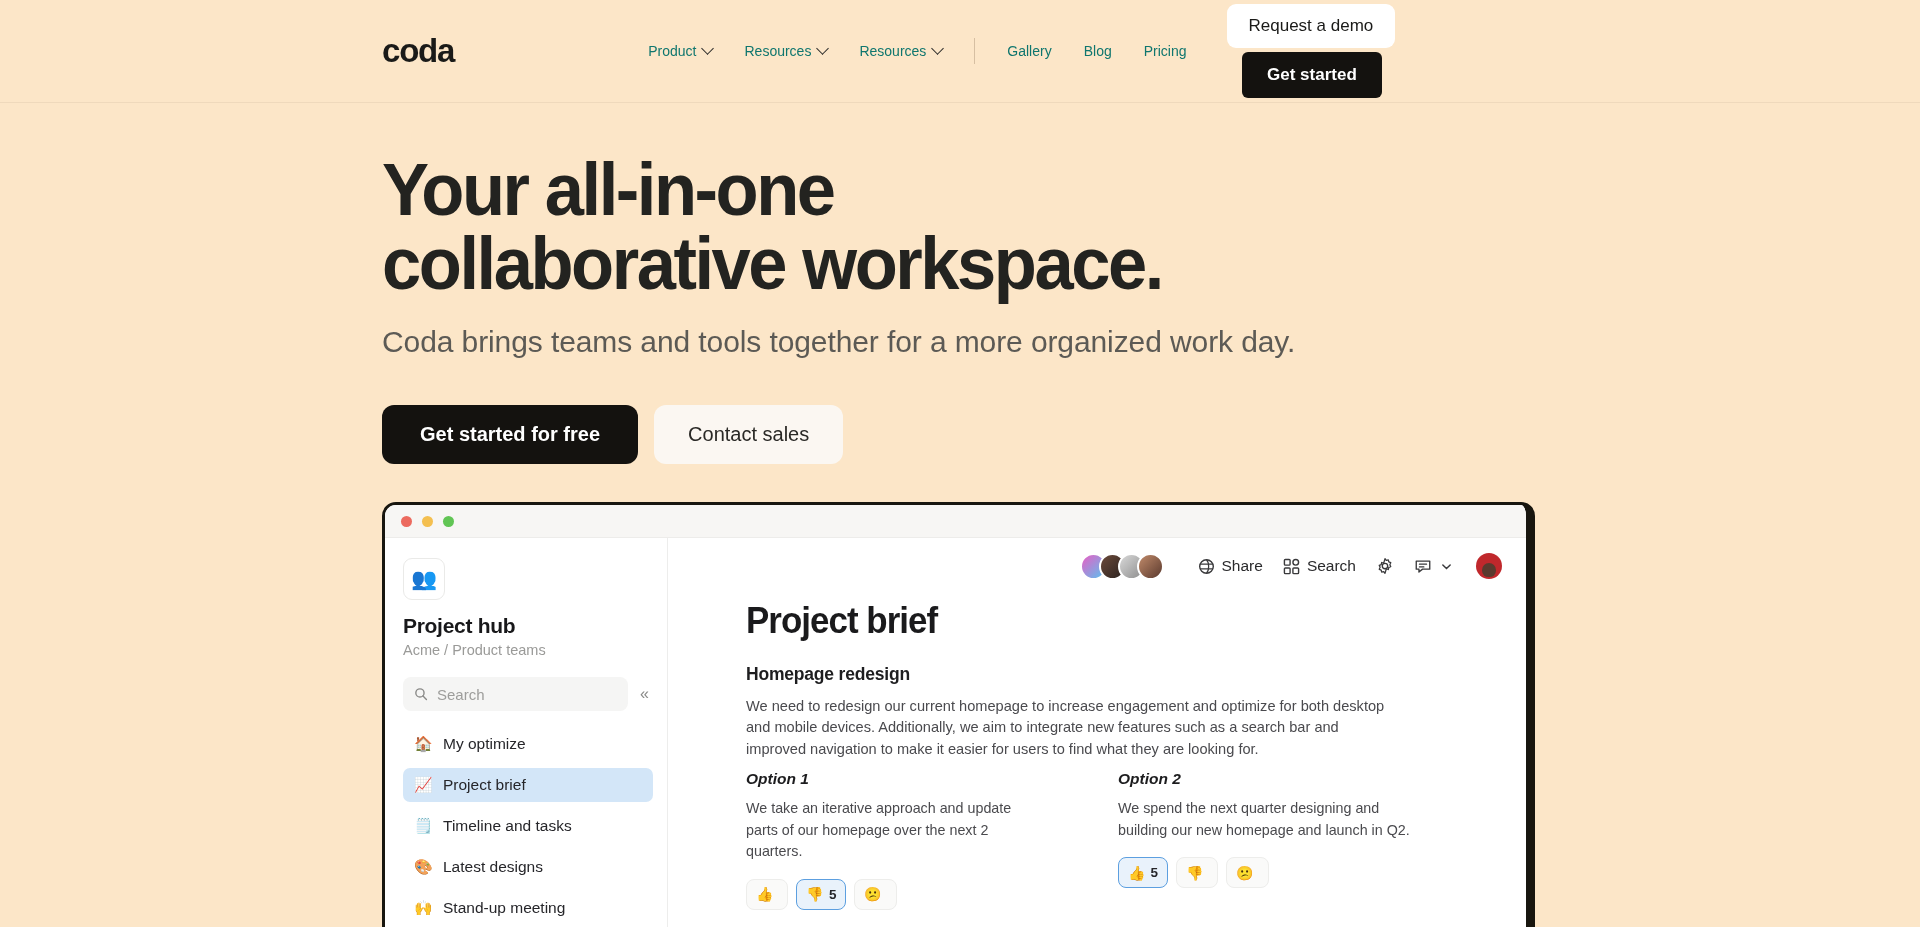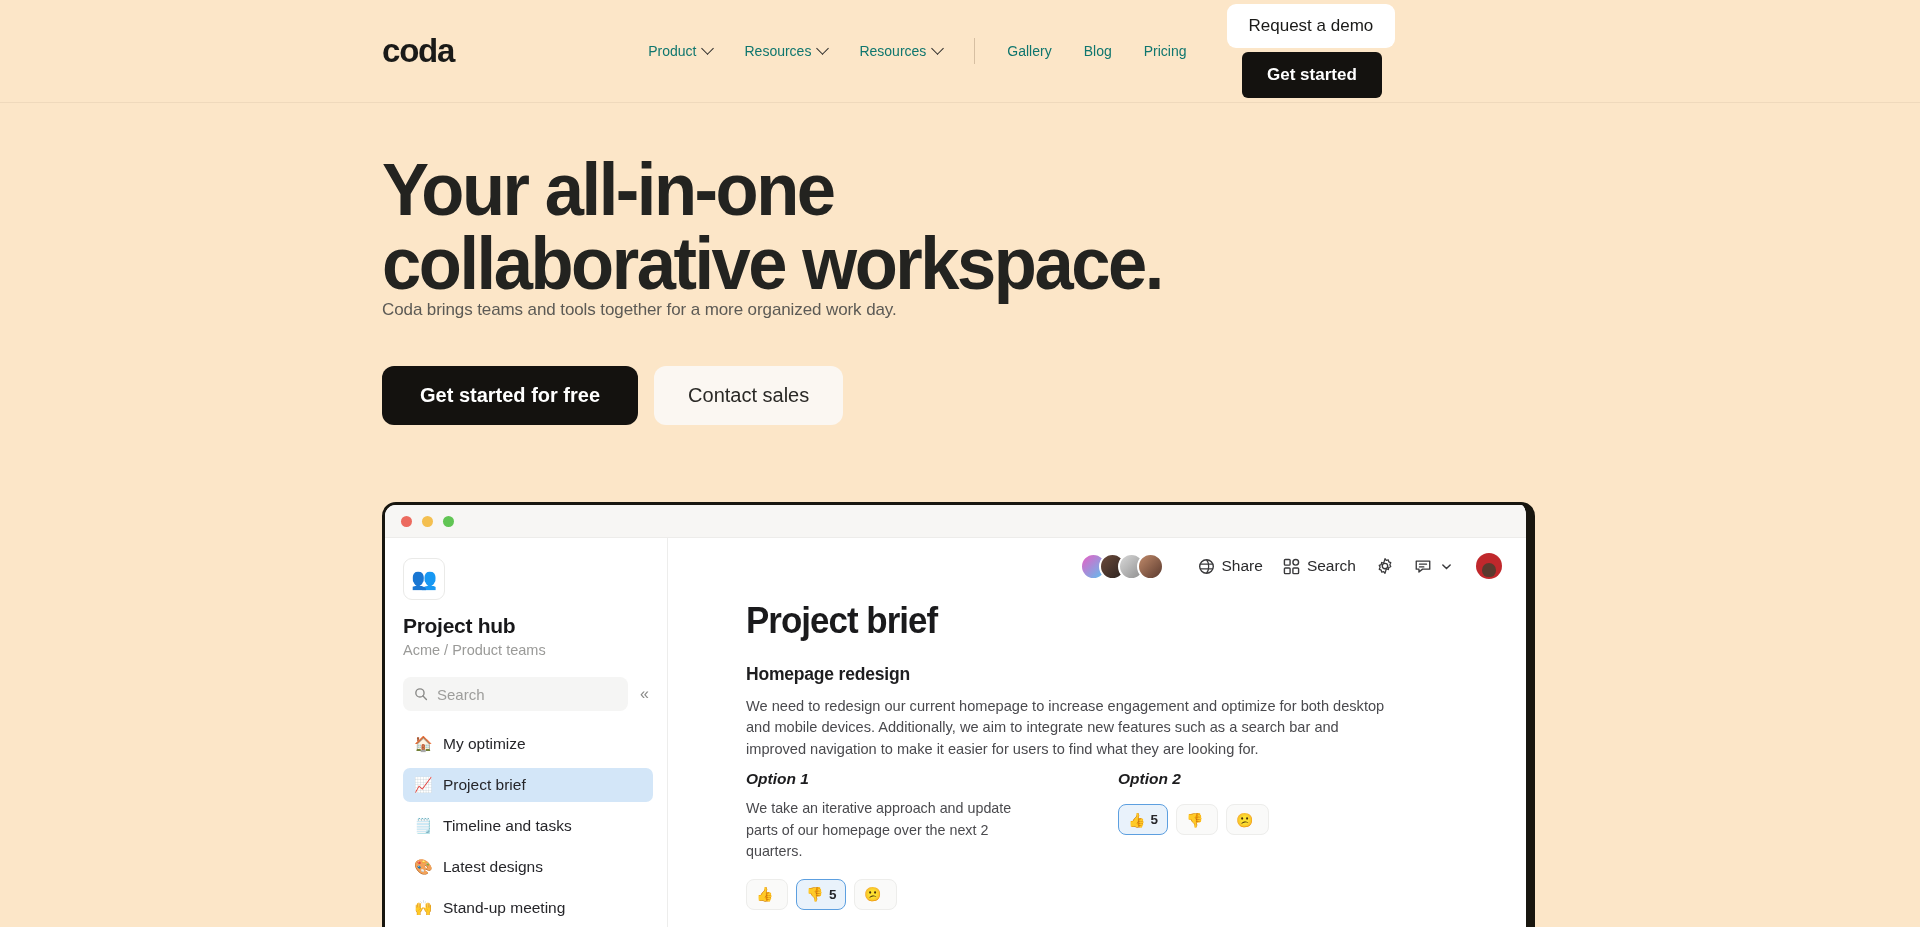--- a/index.html
+++ b/index.html
@@ -101,21 +101,22 @@
     font-size: 75px;
     line-height: 0.98;
     font-weight: 700;
     letter-spacing: -2.6px;
     color: #232320;
     font-family: "Liberation Sans Narrow", "Liberation Sans", sans-serif;
     transform: scaleX(0.94);
     transform-origin: left center;
   }
   .subhead {
-    font-size: 17px;
+    margin-top: 25px;
+    font-size: 30px;
     color: #5C5A55;
     letter-spacing: -0.1px;
   }
   .cta-row {
     margin-top: 46px;
     display: flex;
     gap: 16px;
   }
   .cta-primary {
     background: #14120F;
@@ -514,20 +515,21 @@
                 </div>
                 <div class="chip">
                   <span class="chip-em">😕</span>
                   <span class="chip-count"></span>
                 </div>
               </div>
             </div>
 
             <div class="opt-col">
               <div class="opt-title">Option 2</div>
+              <div class="opt-p">We spend the next quarter designing and building our new homepage and launch in Q2.</div>
               <div class="chips">
                 <div class="chip selected">
                   <span class="chip-em">👍</span>
                   <span class="chip-count">5</span>
                 </div>
                 <div class="chip">
                   <span class="chip-em">👎</span>
                   <span class="chip-count"></span>
                 </div>
                 <div class="chip">

